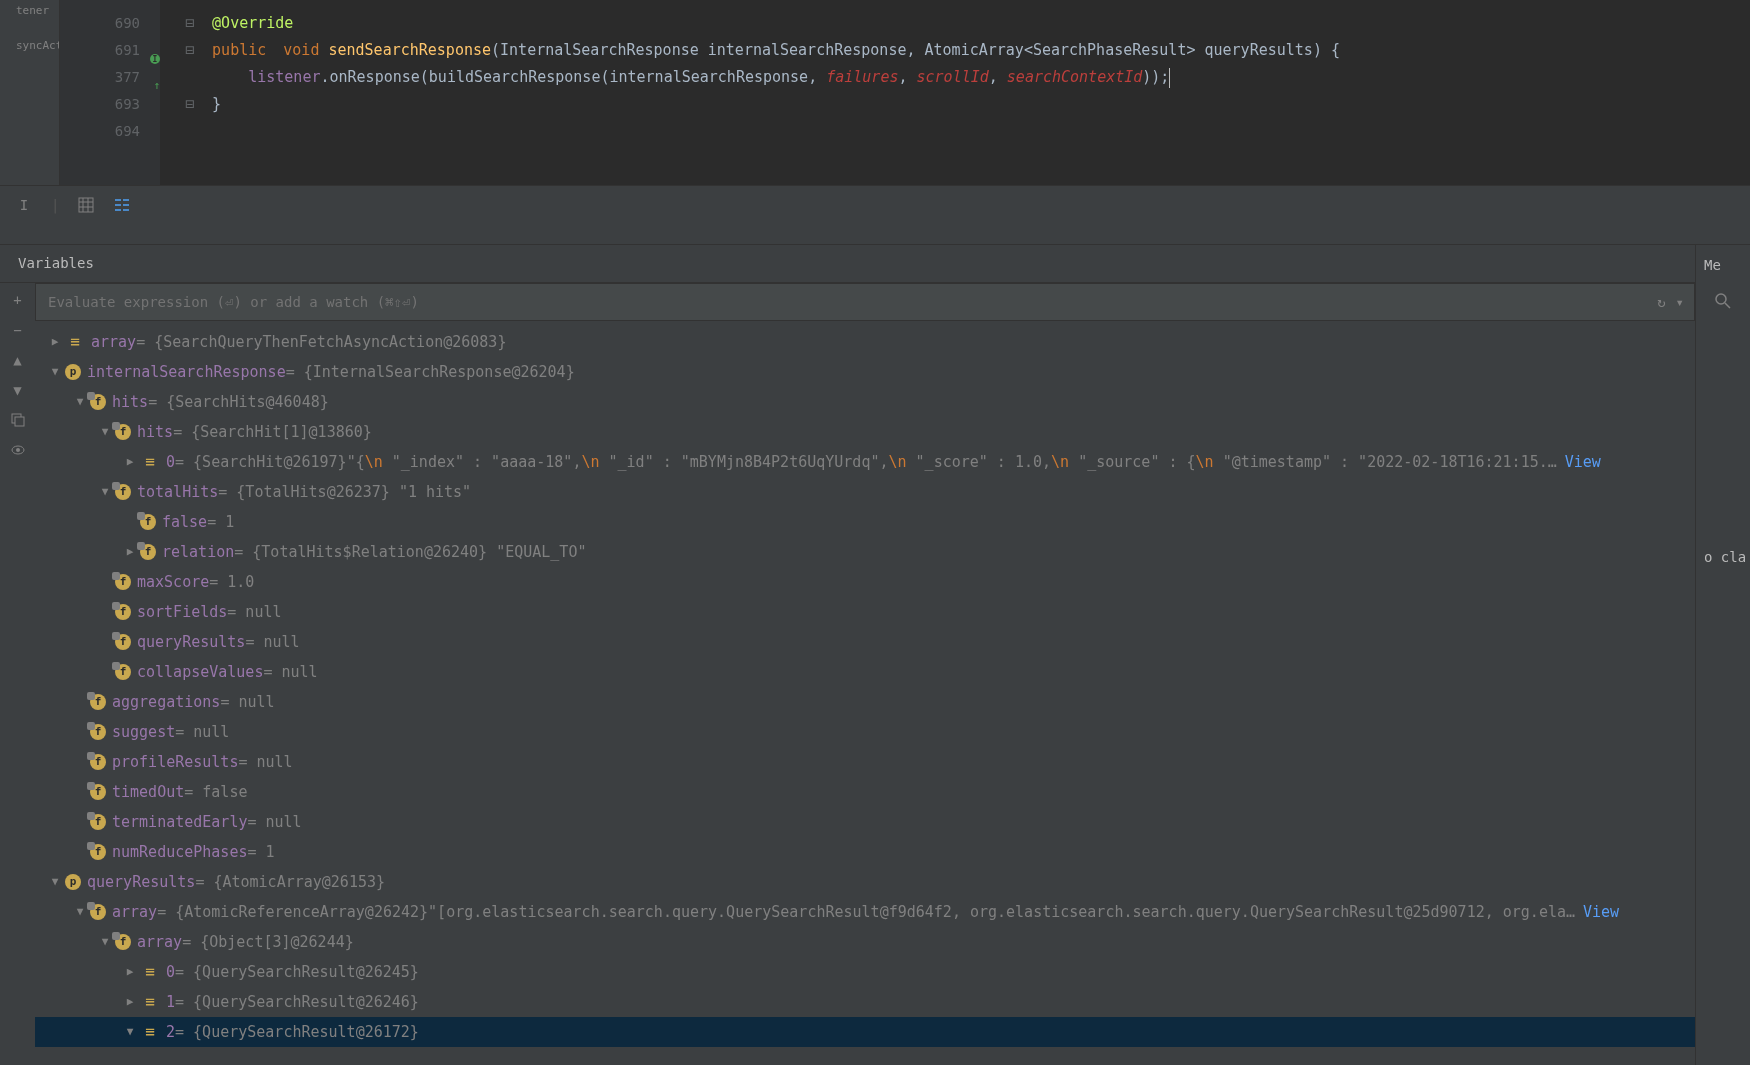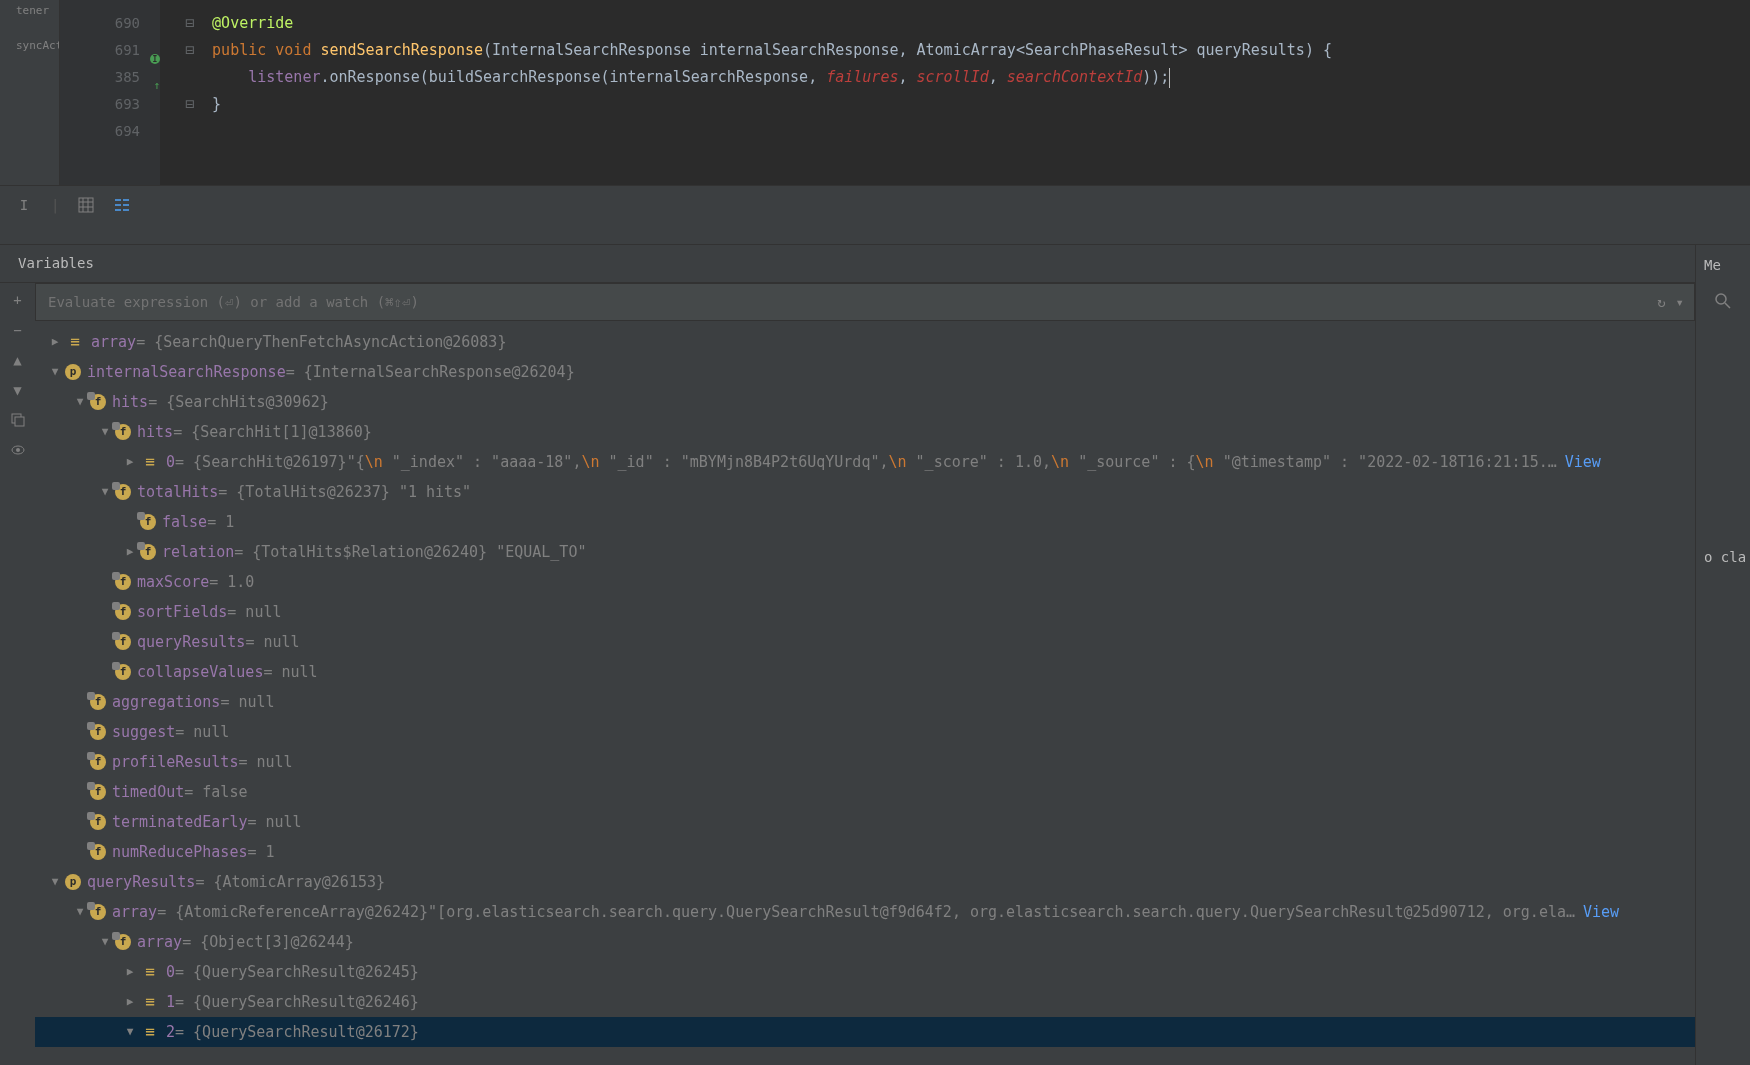--- a/index.html
+++ b/index.html
@@ -75,21 +75,21 @@
       position: relative;
     }
     .code-line {
       height: 27px;
       line-height: 27px;
       white-space: pre;
       font-size: 15px;
     }
     .kw-override { color: #bef264; }
     .kw-public { color: #cc7832; }
-    .kw-void { color: #cc7832; }
+    .kw-void { color: #cc7832; margin-left: 8px; }
     .method-name { color: #ffc66d; }
     .type-name { color: #a9b7c6; }
     .param-name { color: #a9b7c6; }
     .field-ref { color: #9876aa; }
     .error-ref { color: #bc3f3c; font-style: italic; }
     .punct { color: #a9b7c6; }
     .cursor {
       display: inline-block;
       width: 1px;
       height: 20px;
@@ -304,21 +304,21 @@
   <div class="left-toolbar-item" style="margin-top:14px">syncAct</div>
 </div>
 
 <div class="editor-area">
   <div class="gutter">
     <div class="line-number">690</div>
     <div class="line-number">
       <span>691</span>
       <span class="gutter-badge"><span style="background:#499c54;color:#2b2b2b;border-radius:50%;width:10px;height:10px;display:inline-flex;align-items:center;justify-content:center;font-size:8px;font-weight:bold">I</span><span class="arrow-up">↑</span></span>
     </div>
-    <div class="line-number">385</div>
+    <div class="line-number">377</div>
     <div class="line-number">693</div>
     <div class="line-number">694</div>
   </div>
   <div class="code-area">
     <div class="code-line"><span style="color:#606366">⊟</span>  <span class="kw-override">@Override</span></div>
     <div class="code-line"><span style="color:#606366">⊟</span>  <span class="kw-public">public</span> <span class="kw-void">void</span> <span class="method-name">sendSearchResponse</span><span class="punct">(</span><span class="type-name">InternalSearchResponse</span> <span class="param-name">internalSearchResponse</span><span class="punct">, </span><span class="type-name">AtomicArray</span><span class="punct">&lt;</span><span class="type-name">SearchPhaseResult</span><span class="punct">&gt; </span><span class="param-name">queryResults</span><span class="punct">) {</span></div>
     <div class="code-line"><span style="opacity:0">⊟</span>      <span class="field-ref">listener</span><span class="punct">.onResponse(buildSearchResponse(internalSearchResponse, </span><span class="error-ref">failures</span><span class="punct">, </span><span class="error-ref">scrollId</span><span class="punct">, </span><span class="error-ref">searchContextId</span><span class="punct">));</span><span class="cursor"></span></div>
     <div class="code-line"><span style="color:#606366">⊟</span>  <span class="punct">}</span></div>
     <div class="code-line"></div>
   </div>
@@ -405,21 +405,21 @@
       <span class="expand-arrow">▼</span>
     <span class="node-icon icon-p">p</span>
     <span class="var-name">internalSearchResponse</span>
       <span class="var-type"> = {InternalSearchResponse@26204}</span>
   </div>
   <div class="tree-row">
     <span class="tree-indent" style="width:35px"></span>
       <span class="expand-arrow">▼</span>
     <span class="node-icon icon-f">f</span>
     <span class="var-name">hits</span>
-      <span class="var-type"> = {SearchHits@30962}</span>
+      <span class="var-type"> = {SearchHits@46048}</span>
   </div>
   <div class="tree-row">
     <span class="tree-indent" style="width:60px"></span>
       <span class="expand-arrow">▼</span>
     <span class="node-icon icon-f">f</span>
     <span class="var-name">hits</span>
       <span class="var-type"> = {SearchHit[1]@13860}</span>
   </div>
   <div class="tree-row">
     <span class="tree-indent" style="width:85px"></span>

